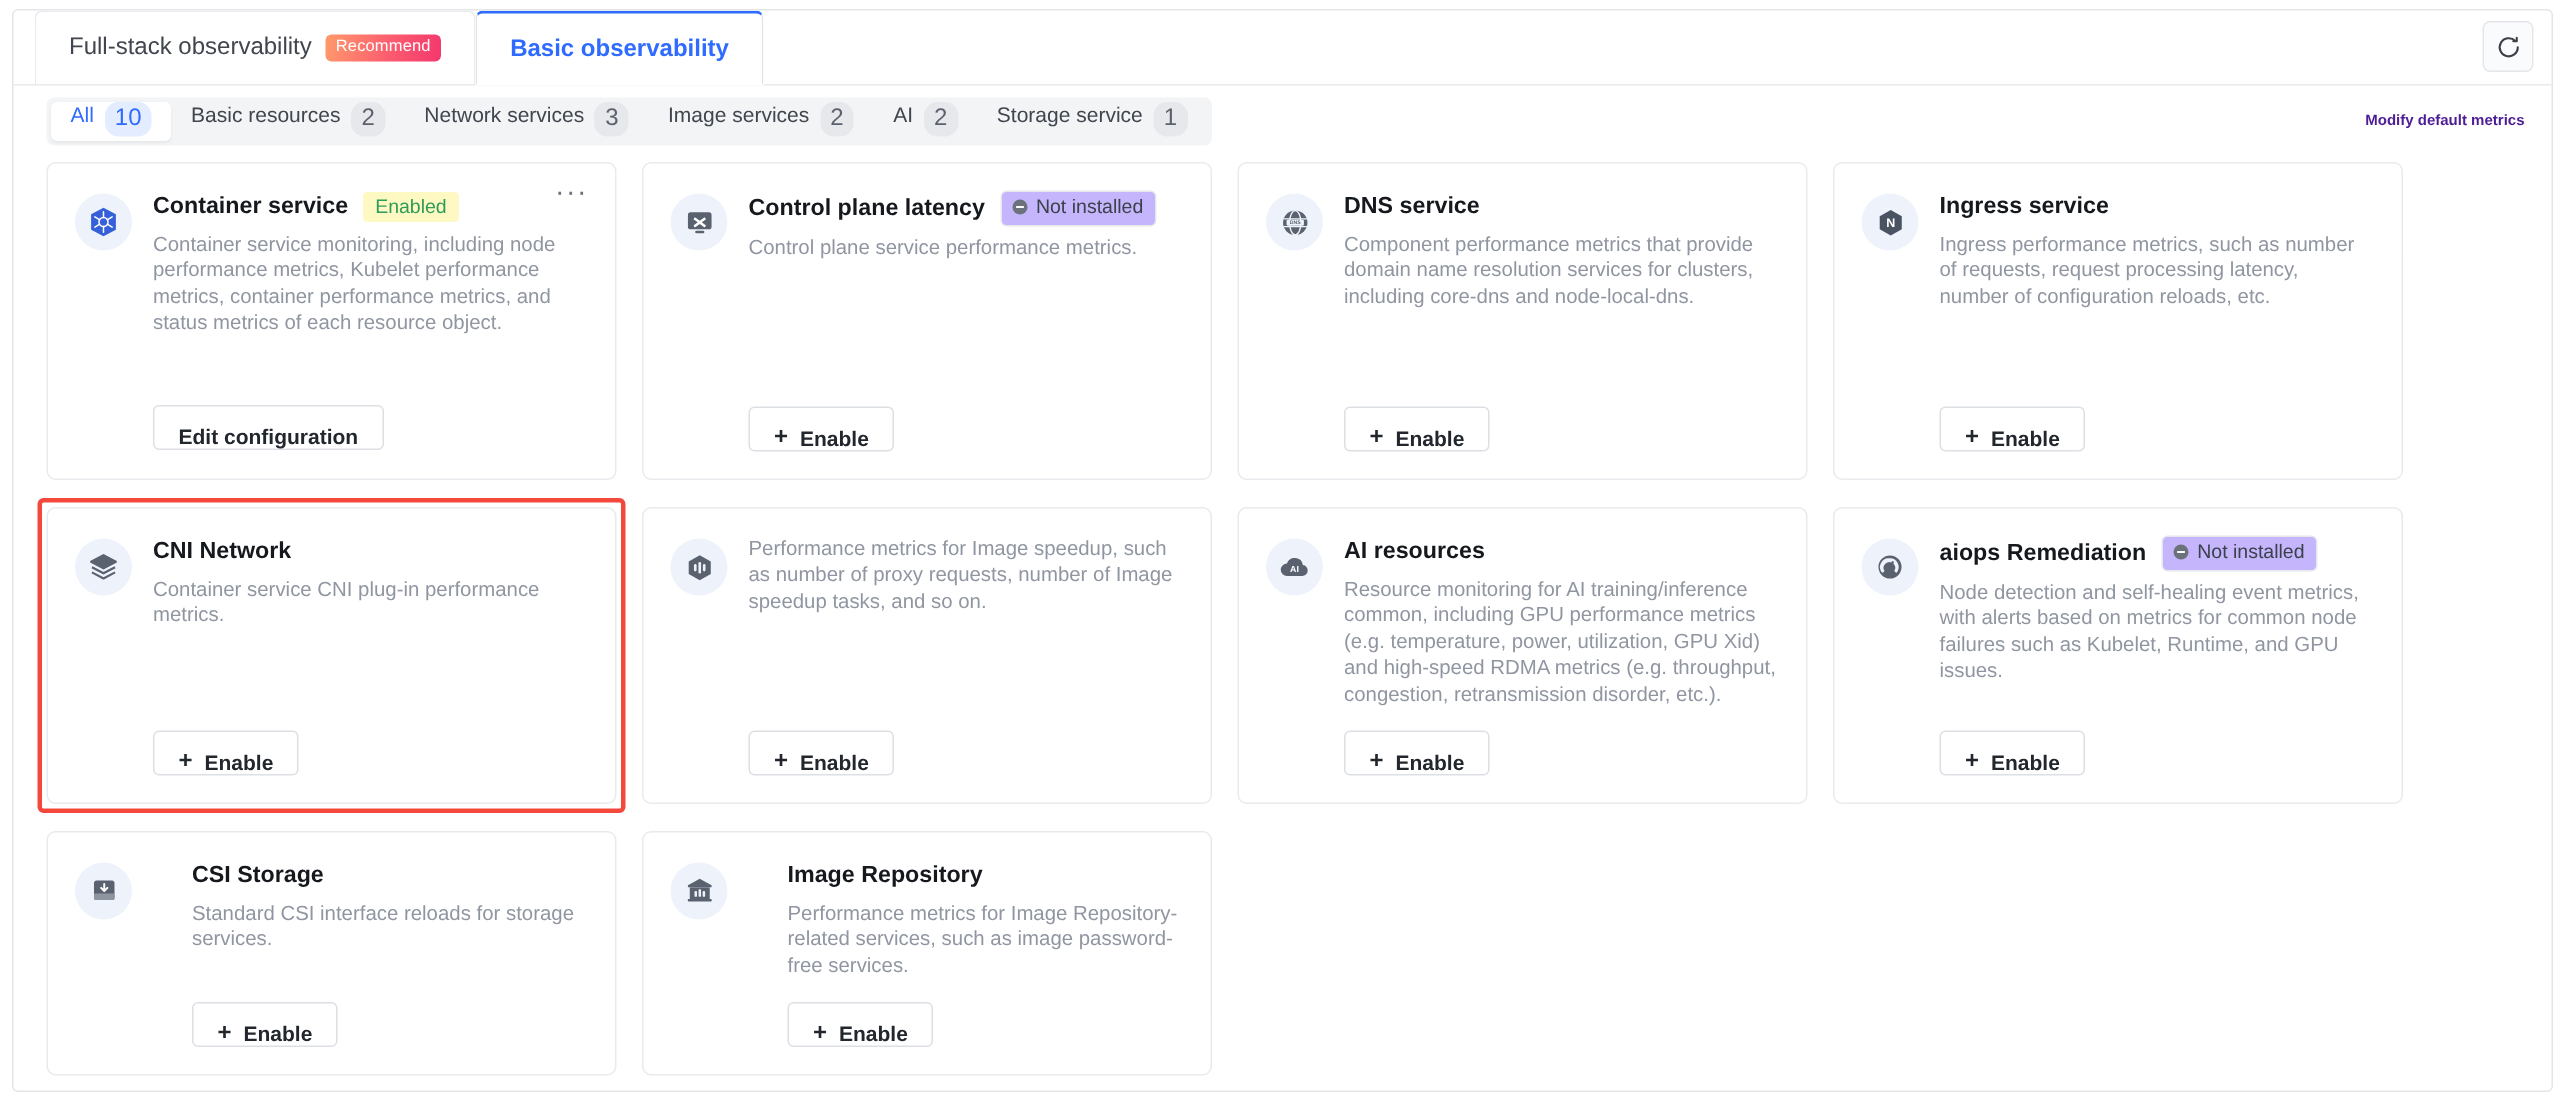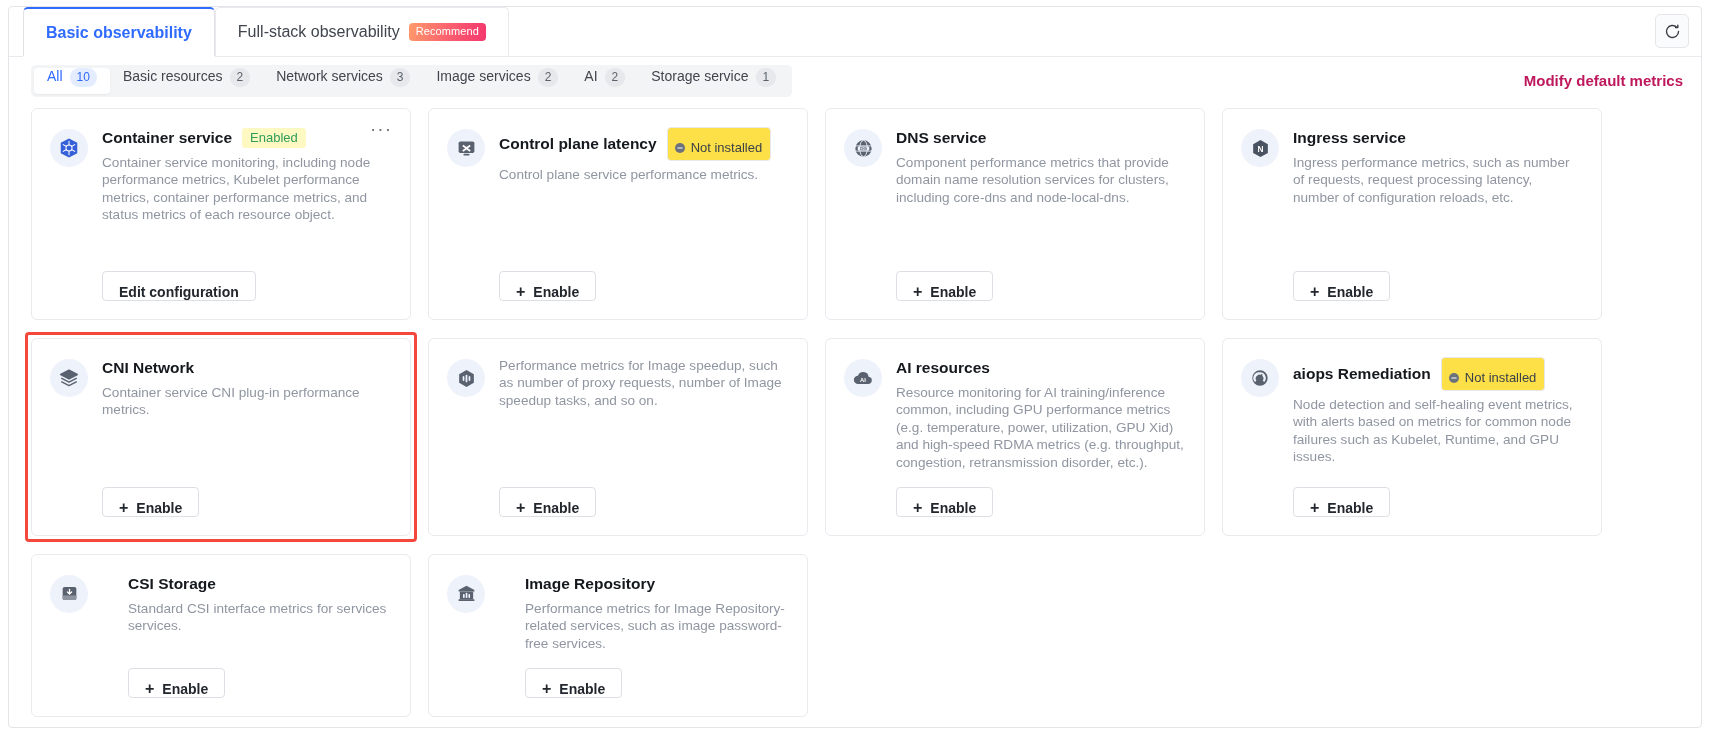--- a/index.html
+++ b/index.html
@@ -103,36 +103,36 @@
     border-radius: 4px;
     cursor: pointer;
     white-space: nowrap;
   }
   .seg.active {
     background: #ffffff;
     color: #2f6bff;
     box-shadow: 0 1px 2px rgba(0,0,0,.06);
   }
   .seg .count {
-    font-size: 12px;
+    font-size: 16px;
     line-height: 1;
     padding: 3px 7px 4px;
     border-radius: 9px;
     background: #e6e8ec;
     color: #5c626c;
   }
   .seg.active .count {
     background: #e4ecff;
     color: #2f6bff;
   }
   .modify-link {
     position: absolute;
     right: 18px;
-    font-size: 15px;
-    color: #be185d;
+    font-size: 10px;
+    color: #4c1d95;
     font-weight: bold;
     cursor: pointer;
     white-space: nowrap;
     margin-left: 37px;
   }
 
   
   .grid {
     padding: 4px 16px 0 22px;
     display: grid;
@@ -194,24 +194,24 @@
     border-radius: 3px;
     padding: 3px 8px 4px;
     line-height: 1;
   }
   .badge-notinstalled {
     display: inline-flex;
     align-items: center;
     gap: 5px;
     font-size: 13px;
     color: #3b4049;
-    background: #fde047;
+    background: #c4b5fd;
     border: 1px solid #e6e8ec;
     border-radius: 4px;
-    padding: 12px 8px 3px 6px;
+    padding: 2px 8px 3px 6px;
     line-height: 1.3;
     white-space: nowrap;
   }
   .card-desc {
     font-size: 13.6px;
     line-height: 1.28;
     color: #9096a1;
   }
   .card-actions { margin-top: auto; padding-top: 16px; }
   .btn {
@@ -242,26 +242,26 @@
   }
   .plus { font-size: 16px; font-weight: bold; line-height: 1; }
   svg { display: block; }
 </style>
 </head>
 <body>
 
 <div class="app-frame">
 
   <div class="tabbar">
-    <div class="tab active">
-      <span>Basic observability</span>
-    </div>
     <div class="tab inactive">
       <span>Full-stack observability</span>
       <span class="recommend-badge">Recommend</span>
+    </div>
+    <div class="tab active">
+      <span>Basic observability</span>
     </div>
 
     <div class="refresh-btn">
       <span>
         <svg width="17" height="17" viewBox="0 0 24 24" fill="none" stroke="#3b4049" stroke-width="2" stroke-linecap="round" stroke-linejoin="round">
           <path d="M20.5 12a8.5 8.5 0 1 1-2.5-6"></path>
           <polyline points="19.5 3.2 19.5 6.4 16.3 6.4"></polyline>
         </svg>
       </span>
     </div>
@@ -505,21 +505,21 @@
         <svg width="21" height="21" viewBox="0 0 24 24">
           <rect x="4.2" y="4.6" width="15.6" height="14.8" rx="2" fill="#5a6270"></rect>
           <rect x="4.2" y="14.4" width="15.6" height="5" rx="1" fill="#8e959f"></rect>
           <path d="M12 7.2v4.9M9.6 10.2 12 12.6l2.4-2.4" stroke="#fff" stroke-width="1.5" fill="none" stroke-linecap="round" stroke-linejoin="round"></path>
         </svg>
       </div>
       <div class="card-body">
         <div class="card-head">
           <span class="card-title">CSI Storage</span>
         </div>
-        <div class="card-desc">Standard CSI interface metrics for services services.</div>
+        <div class="card-desc">Standard CSI interface reloads for storage services.</div>
         <div class="card-actions">
           <div class="btn">
             <span class="plus">+</span>
             <span>Enable</span>
           </div>
         </div>
       </div>
     </div>
 
     <div class="card short">

